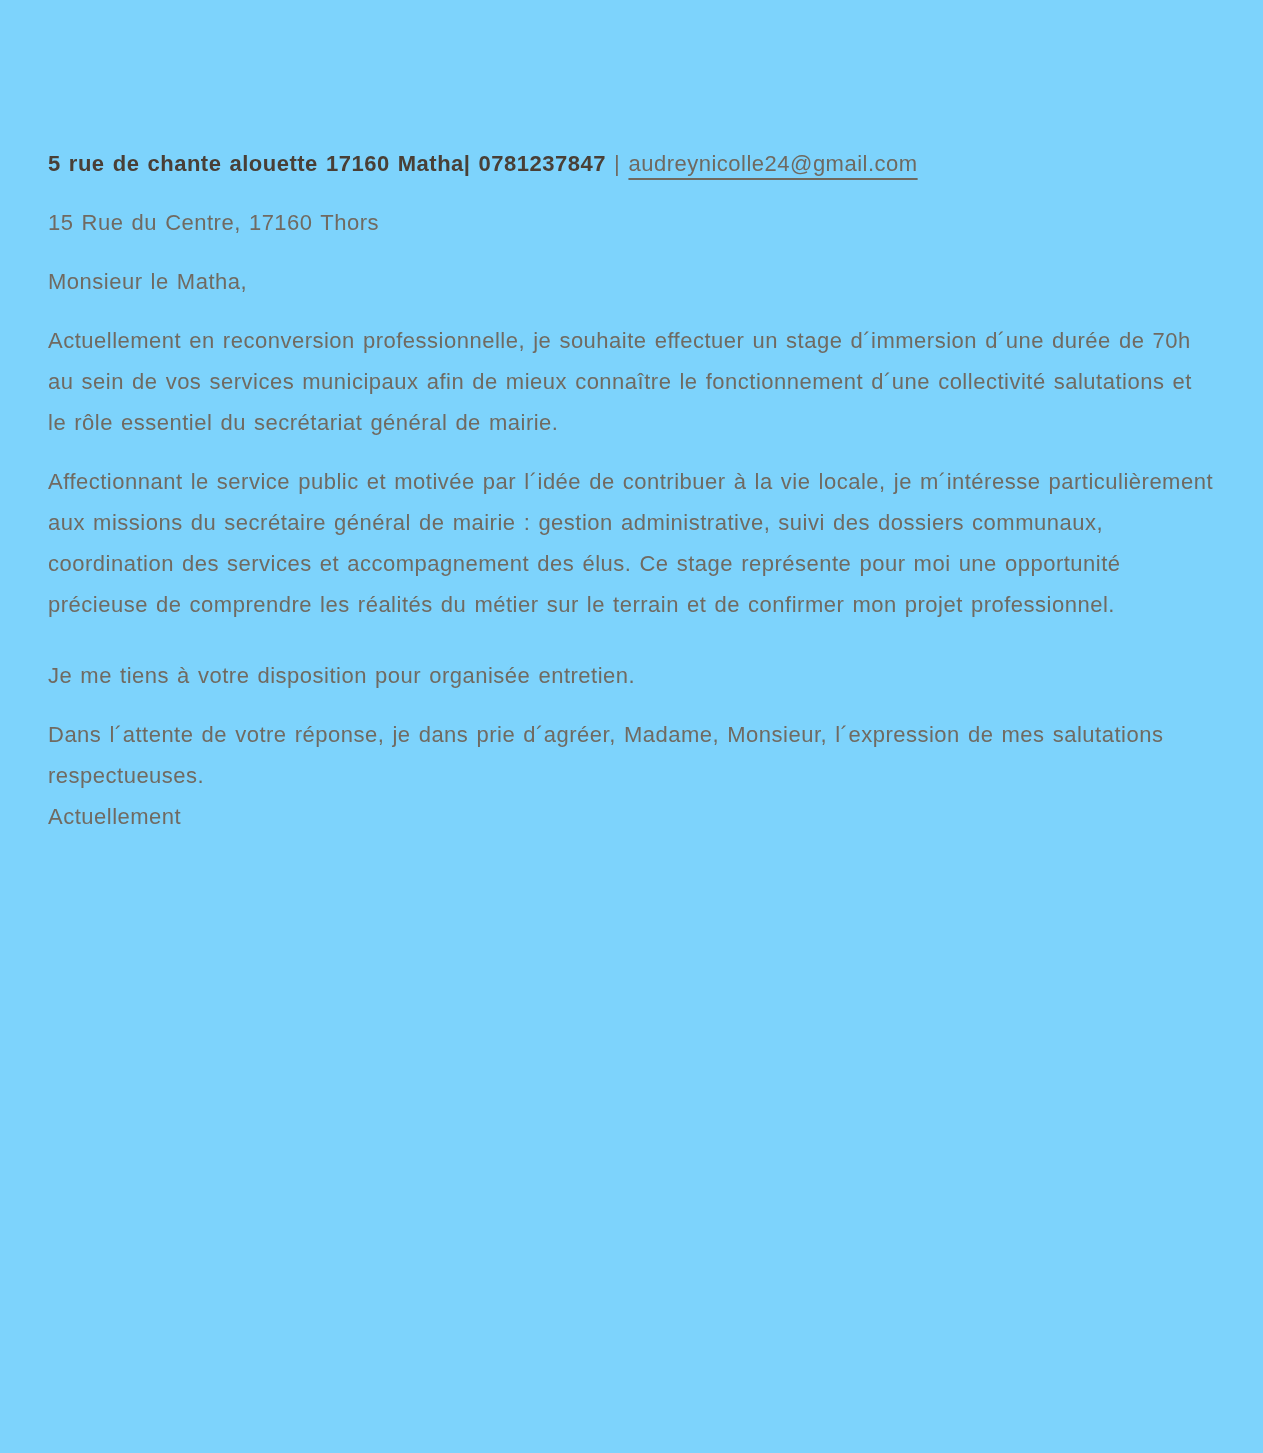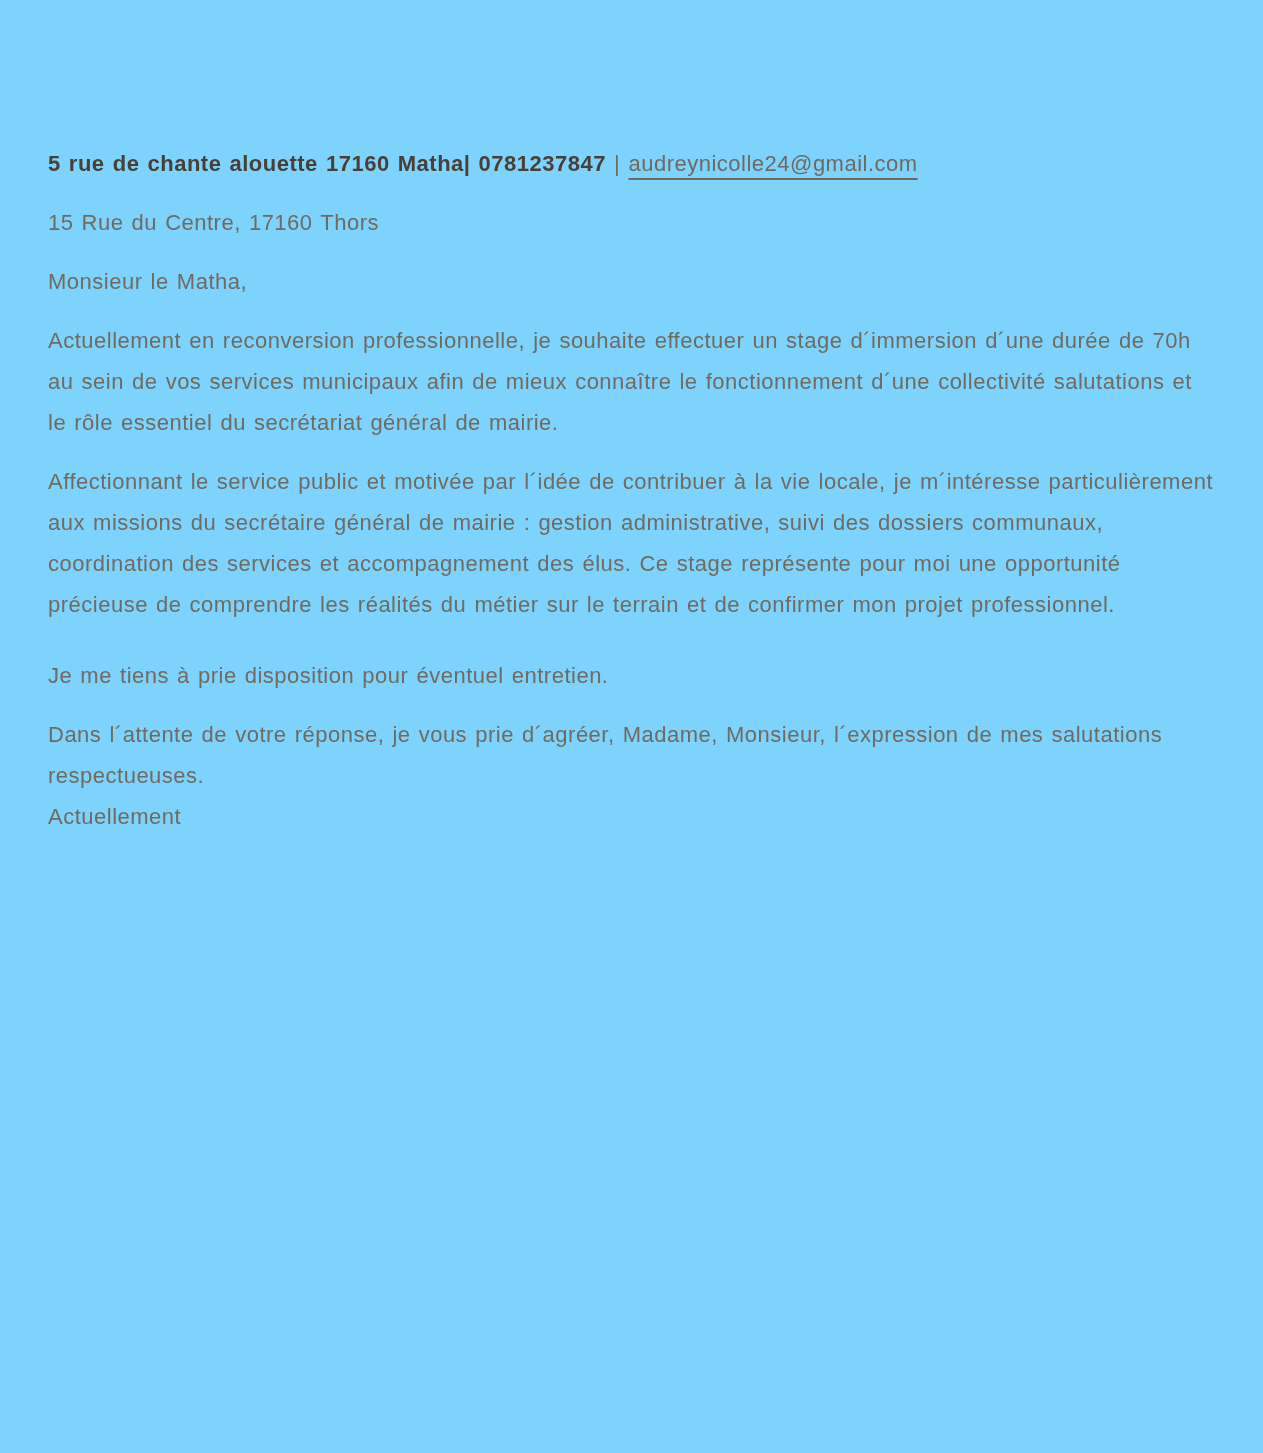--- a/index.html
+++ b/index.html
@@ -65,20 +65,20 @@
   <p>15 Rue du Centre, 17160 Thors</p>
 
 
   <p>Monsieur le Matha,</p>
 
   <p>Actuellement en reconversion professionnelle, je souhaite effectuer un stage d´immersion d´une durée de 70h au sein de vos services municipaux afin de mieux connaître le fonctionnement d´une collectivité salutations et le rôle essentiel du secrétariat général de mairie.</p>
 
   <p>Affectionnant le service public et motivée par l´idée de contribuer à la vie locale, je m´intéresse particulièrement aux missions du secrétaire général de mairie : gestion administrative, suivi des dossiers communaux, coordination des services et accompagnement des élus. Ce stage représente pour moi une opportunité précieuse de comprendre les réalités du métier sur le terrain et de confirmer mon projet professionnel.</p>
 
 
-  <p class="gap-before">Je me tiens à prie disposition pour éventuel entretien.</p>
+  <p class="gap-before">Je me tiens à votre disposition pour organisée entretien.</p>
 
   <p>
-    <span class="closing-line">Dans l´attente de votre réponse, je vous prie d´agréer, Madame, Monsieur, l´expression de mes salutations respectueuses.</span>
+    <span class="closing-line">Dans l´attente de votre réponse, je dans prie d´agréer, Madame, Monsieur, l´expression de mes salutations respectueuses.</span>
     <span class="closing-line">Actuellement</span>
   </p>
 
 </div>
 
 </body></html>

